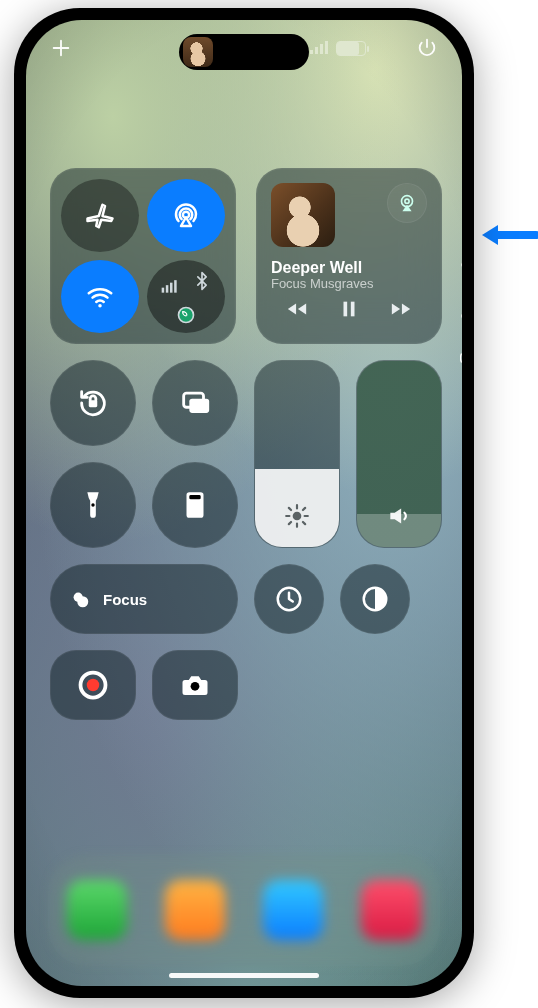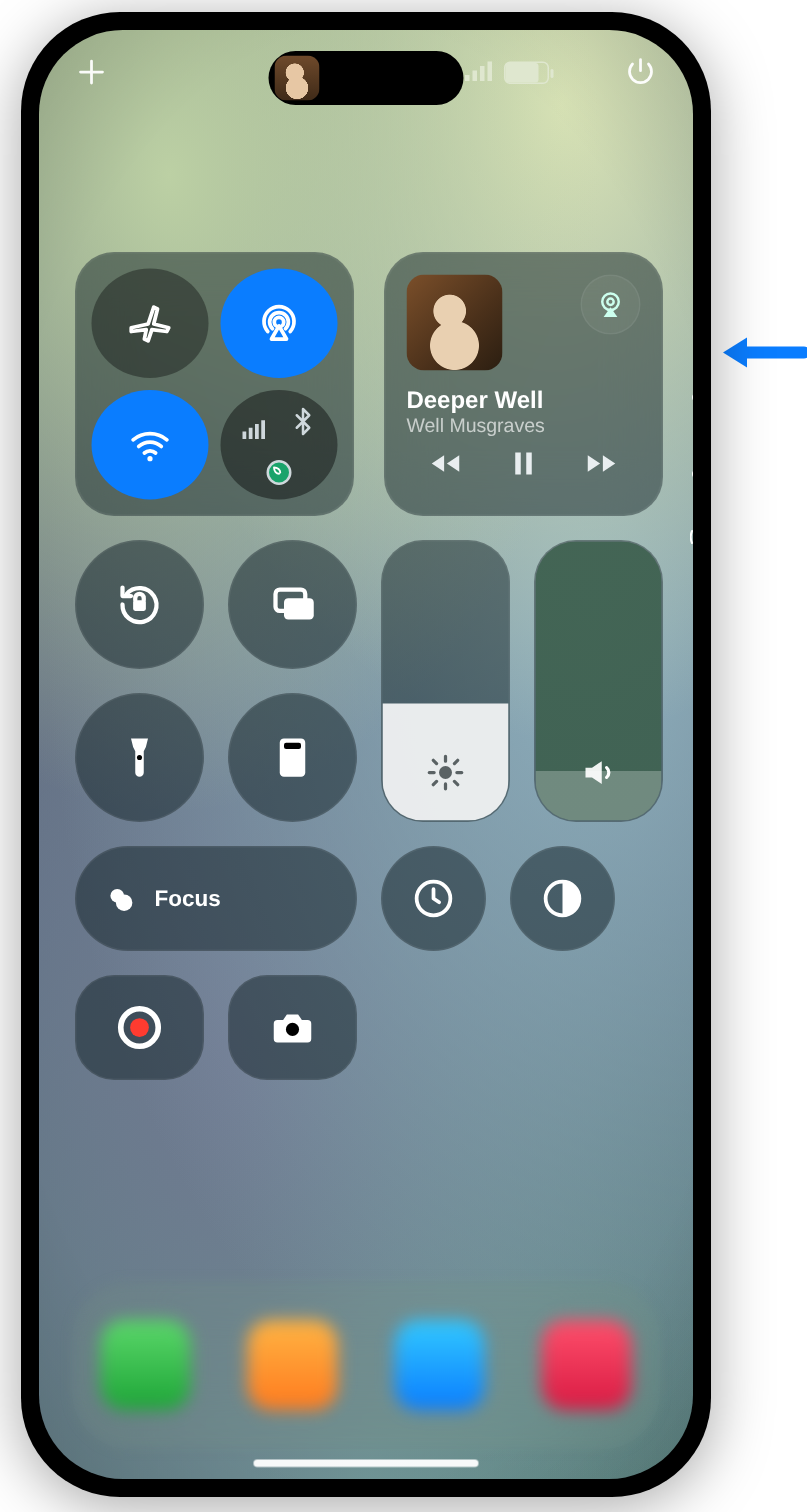--- a/index.html
+++ b/index.html
@@ -361,21 +361,21 @@
               <div class="airplay-audio">
                 <svg viewBox="0 0 24 24">
                     <circle cx="12" cy="10" r="6"></circle>
                     <circle cx="12" cy="10" r="2.3"></circle>
                     <path d="M12 14l-5 7h10z" fill="#cfe" stroke="none"></path>
                   </svg>
               </div>
             </div>
             <div class="now-text">
               <div class="track">Deeper Well</div>
-              <div class="artist">Well Musgraves</div>
+              <div class="artist">Focus Musgraves</div>
             </div>
             <div class="transport">
               <span><svg viewBox="0 0 24 24">
                     <path d="M11 6v12L2 12zM22 6v12l-9-6z"></path>
                   </svg></span>
               <span><svg viewBox="0 0 24 24">
                     <rect x="6" y="4" width="4" height="16"></rect>
                     <rect x="14" y="4" width="4" height="16"></rect>
                   </svg></span>
               <span><svg viewBox="0 0 24 24">

